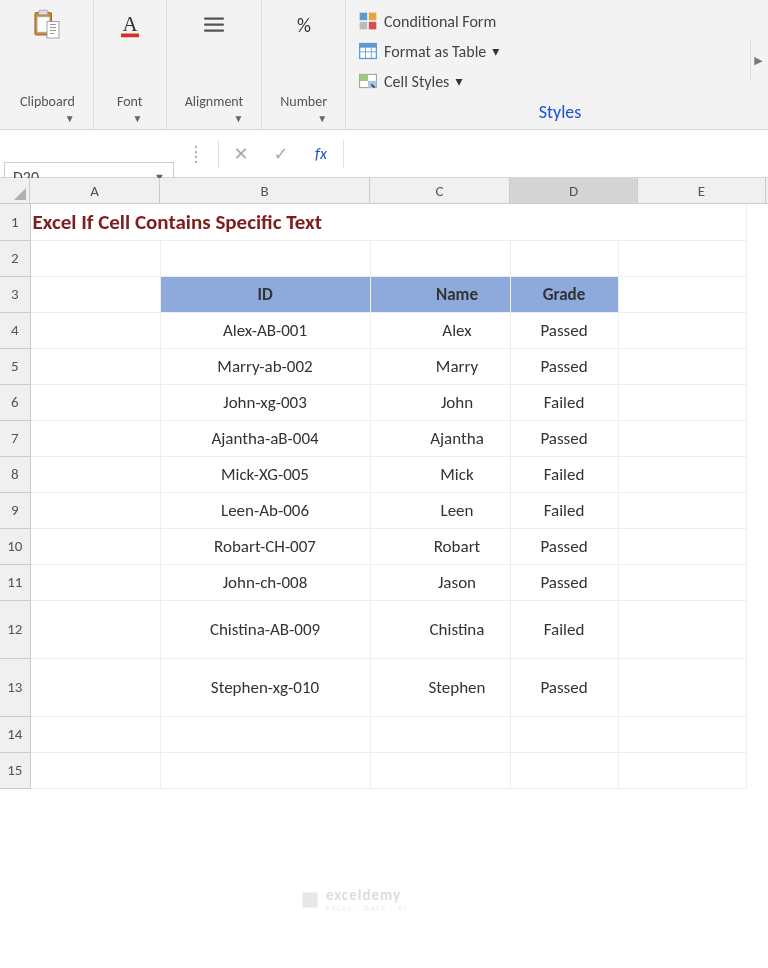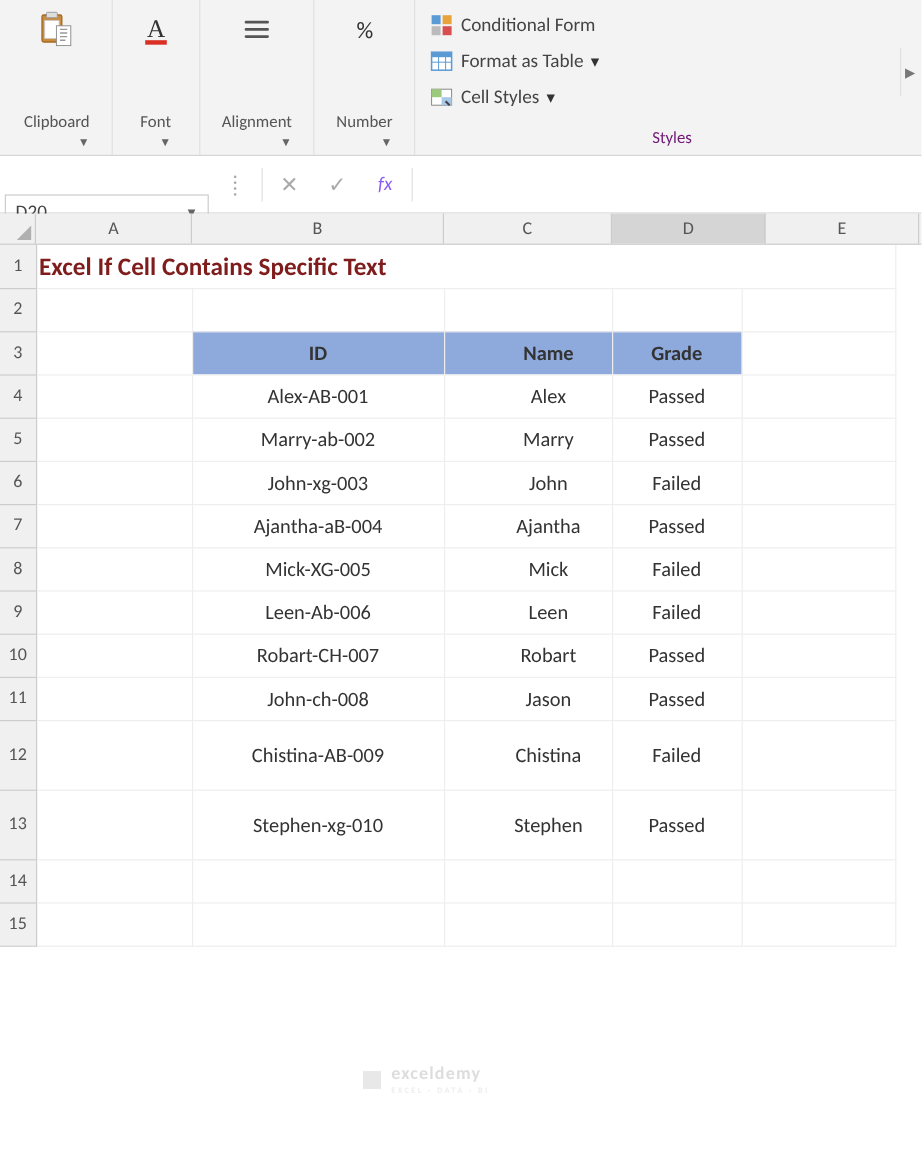--- a/index.html
+++ b/index.html
@@ -69,22 +69,22 @@
     padding: 0 4px;
     cursor: pointer;
   }
   .styles-group .row .txt {
     font-size: 16px;
     color: #444;
   }
   .styles-group .row svg { width: 20px; height: 20px; }
   .styles-group .grp-label {
     text-align: center;
-    color: #701a75;
-    font-size: 14px;
+    color: #1d4ed8;
+    font-size: 18px;
     margin-top: auto;
     padding-bottom: 2px;
   }
   .expand {
     position:absolute;
     right:0;
     top:40px;
     width: 16px;
     height:40px;
     border-left:1px solid #e0e0e0;
@@ -120,21 +120,21 @@
   .name-box .dd { color: #666; font-size: 11px; }
   .fx-btn {
     width: 36px;
     height: 32px;
     display: flex;
     align-items: center;
     justify-content: center;
     color: #aaa;
     font-size: 18px;
   }
-  .fx-label { font-style: italic; font-size: 16px; color: #8b5cf6; }
+  .fx-label { font-style: italic; font-size: 16px; color: #1d4ed8; }
   .fx-input { flex: 1; height: 32px; border: none; outline: none; font-size: 16px; padding:0 4px;}
   .sep { height:28px; width:1px; background:#e0e0e0;}
   
   .grid-wrap { position: relative; }
   .corner {
     position: absolute; top:0; left:0;
     width: 30px; height: 26px;
     background:#f0f0f0;
     border-right:1px solid #ccc;
     border-bottom:1px solid #ccc;

